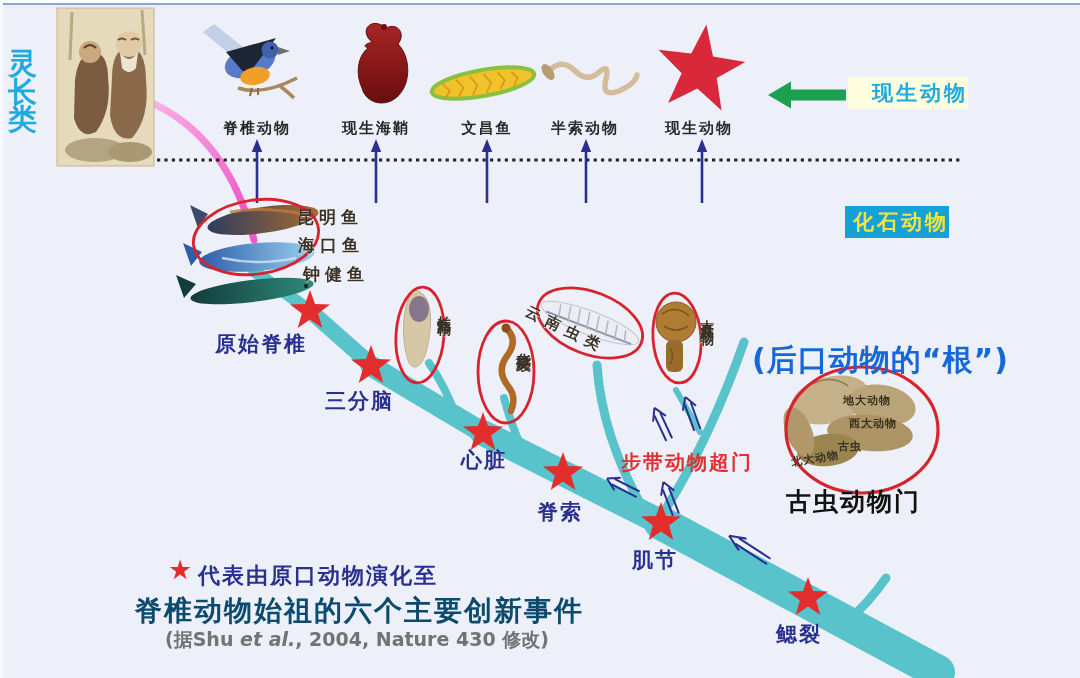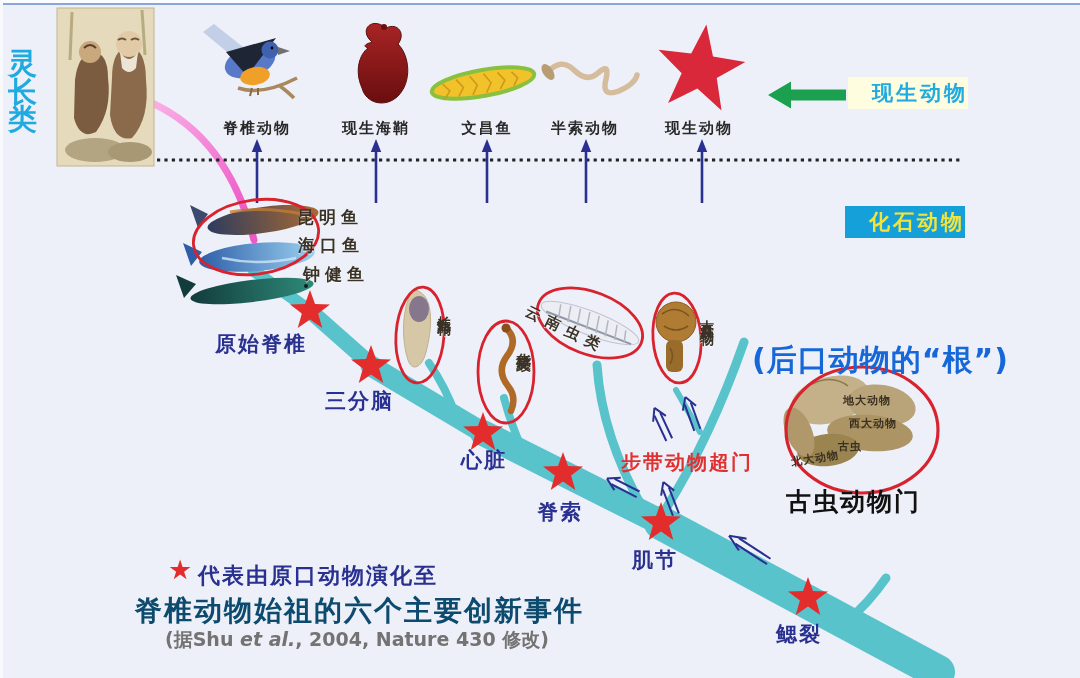--- a/index.html
+++ b/index.html
@@ -11,21 +11,21 @@
   .left-strip{left:0;top:0;width:3px;height:678px;background:#f7f9fc;}
 
   .vert{writing-mode:vertical-rl;text-orientation:upright;}
   .primates{left:8px;top:26px;font-size:29px;font-weight:bold;color:#1faae0;
             letter-spacing:27px;line-height:1;}
   .taxon{top:119px;width:130px;text-align:center;font-size:15px;color:#282828;
          font-weight:600;letter-spacing:2px;}
   .tagbox{height:32px;line-height:32px;text-align:right;font-weight:bold;
           font-size:21px;letter-spacing:3px;}
   .living-tag{left:848px;top:77px;width:120px;background:#fffde0;color:#1faae0;}
-  .fossil-tag{left:845px;top:206px;width:120px;background:#16a0da;color:#f2e43c;}
+  .fossil-tag{left:845px;top:206px;width:104px;background:#16a0da;color:#f2e43c;}
   .fishlbl{font-size:17px;font-weight:bold;color:#3a3226;letter-spacing:5px;
            text-shadow:0 1px 0 rgba(255,255,255,.7);}
   .fosslbl{font-size:14px;font-weight:bold;color:#3a3226;letter-spacing:2px;
            text-shadow:0 1px 0 rgba(255,255,255,.7);line-height:1.1;}
   .innov{font-size:21px;font-weight:bold;color:#2a3090;letter-spacing:2px;}
   .ambul{left:621px;top:449px;font-size:20px;font-weight:bold;color:#e03030;letter-spacing:2px;}
   .root{left:752px;top:340px;font-size:30px;font-weight:bold;color:#1668d8;letter-spacing:1px;}
   .phylum{left:786px;top:485px;font-size:25px;font-weight:bold;color:#111;letter-spacing:2px;text-align:right;}
   .proto{left:891px;top:556px;font-size:22px;font-weight:bold;color:#0aa04c;letter-spacing:4px;}
   .genus{font-size:11px;font-weight:600;color:#3a3020;letter-spacing:1px;}

